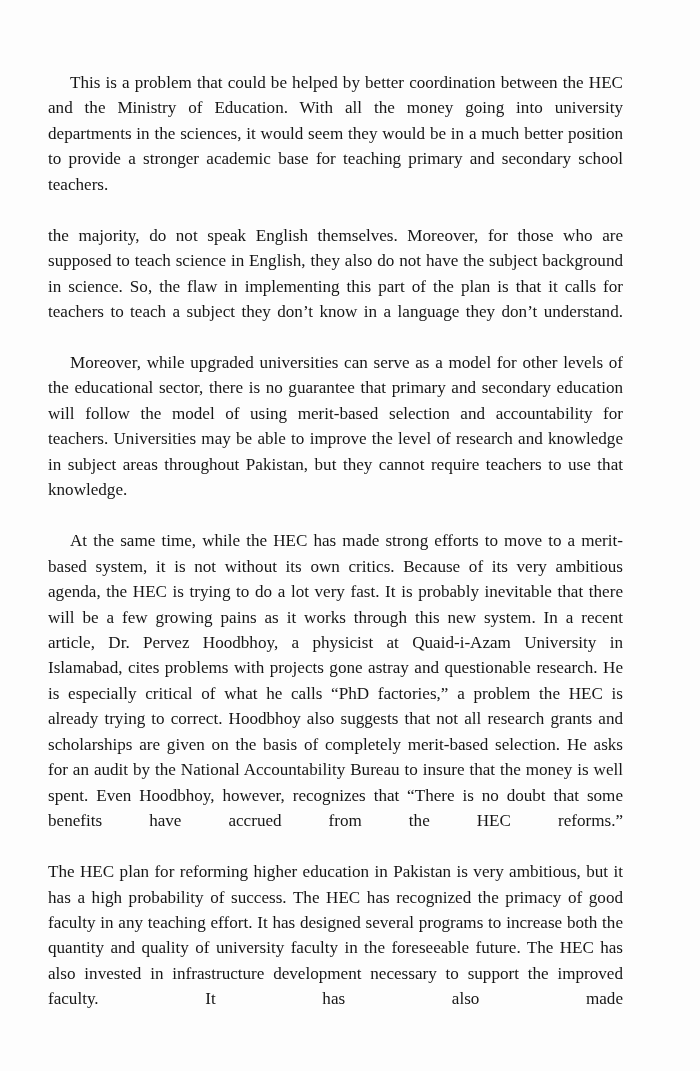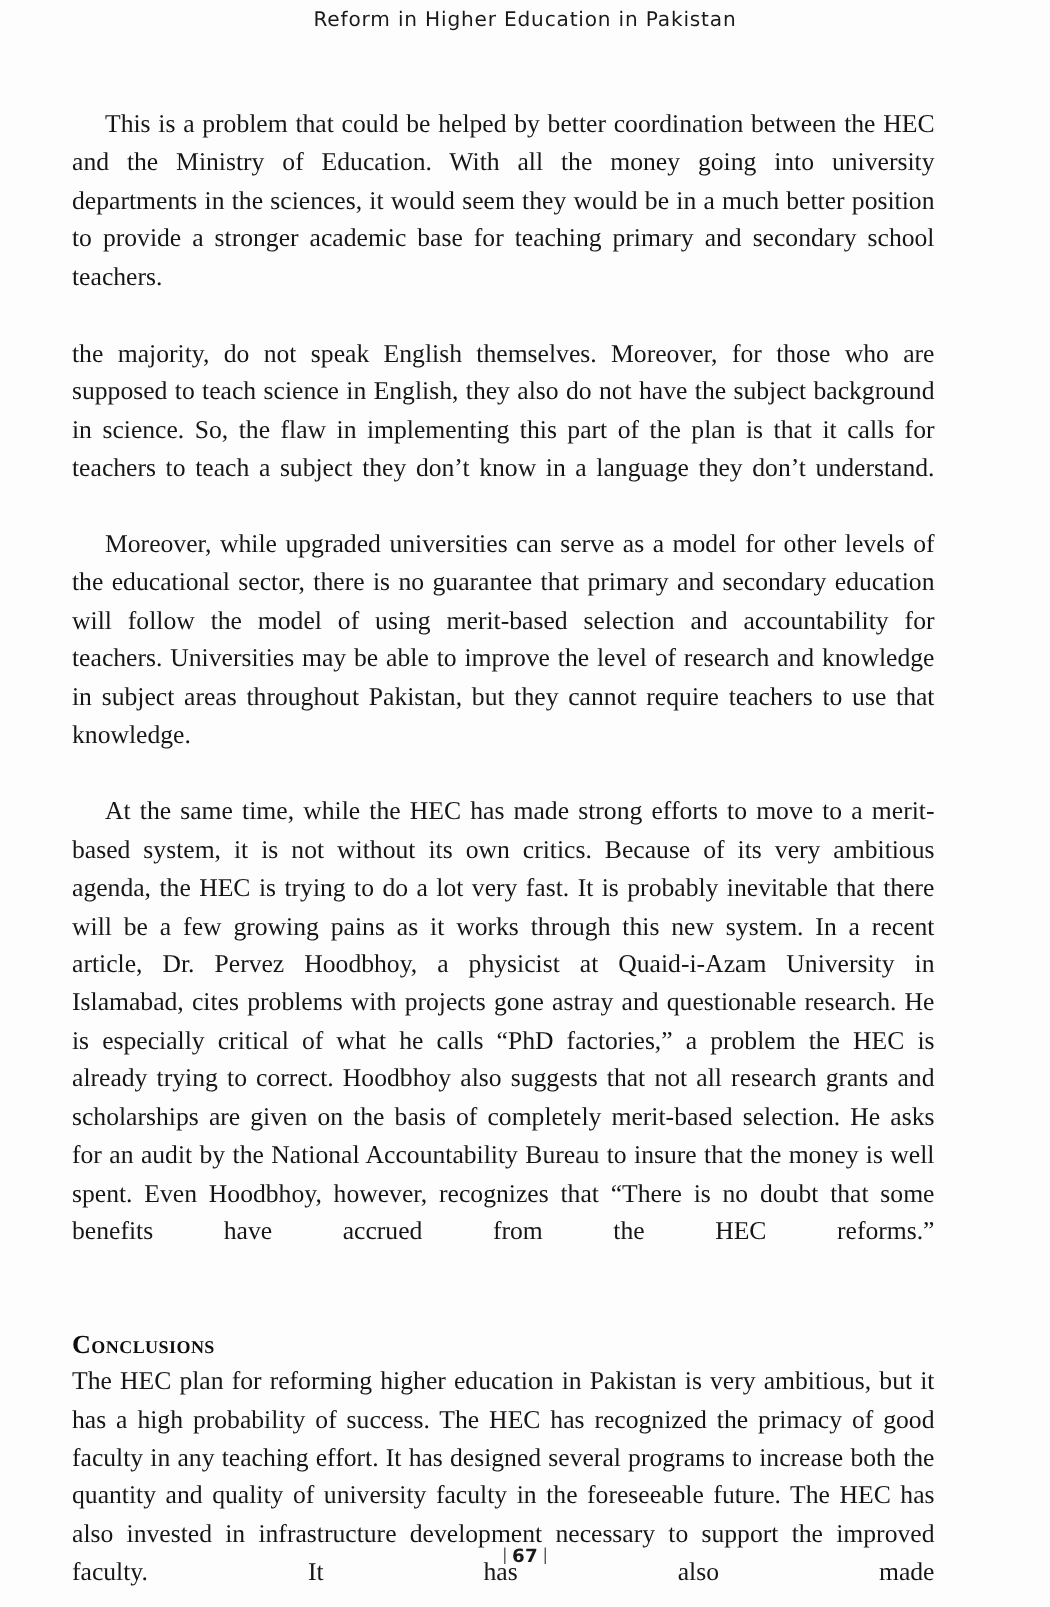--- a/index.html
+++ b/index.html
@@ -103,35 +103,30 @@
     font-weight: bold;
     font-size: 12.2px;
     letter-spacing: 0.2px;
   }
 </style>
 </head>
 <body>
 
 <div class="page">
 
-  <div class="running-head">Reform in Higher Education in Pakistan</div>
 
   <div class="text-column">
 
     <p class="body-par indent">This is a problem that could be helped by better coordination between the HEC and the Ministry of Education. With all the money going into university departments in the sciences, it would seem they would be in a much better position to provide a stronger academic base for teaching primary and secondary school teachers.</p>
 
     <p class="body-par no-indent">the majority, do not speak English themselves. Moreover, for those who are supposed to teach science in English, they also do not have the subject background in science. So, the flaw in implementing this part of the plan is that it calls for teachers to teach a subject they don’t know in a language they don’t understand.</p>
 
     <p class="body-par indent">Moreover, while upgraded universities can serve as a model for other levels of the educational sector, there is no guarantee that primary and secondary education will follow the model of using merit-based selection and accountability for teachers. Universities may be able to improve the level of research and knowledge in subject areas throughout Pakistan, but they cannot require teachers to use that knowledge.</p>
 
     <p class="body-par indent">At the same time, while the HEC has made strong efforts to move to a merit-based system, it is not without its own critics. Because of its very ambitious agenda, the HEC is trying to do a lot very fast. It is probably inevitable that there will be a few growing pains as it works through this new system. In a recent article, Dr. Pervez Hoodbhoy, a physicist at Quaid-i-Azam University in Islamabad, cites problems with projects gone astray and questionable research. He is especially critical of what he calls “PhD factories,” a problem the HEC is already trying to correct. Hoodbhoy also suggests that not all research grants and scholarships are given on the basis of completely merit-based selection. He asks for an audit by the National Accountability Bureau to insure that the money is well spent. Even Hoodbhoy, however, recognizes that “There is no doubt that some benefits have accrued from the HEC reforms.”</p>
 
-    <h2 class="section-heading">Conclusions</h2>
 
     <p class="body-par no-indent">The HEC plan for reforming higher education in Pakistan is very ambitious, but it has a high probability of success. The HEC has recognized the primacy of good faculty in any teaching effort. It has designed several programs to increase both the quantity and quality of university faculty in the foreseeable future. The HEC has also invested in infrastructure development necessary to support the improved faculty. It has also made</p>
 
   </div>
 
-  <div class="folio">
-    <span class="rule">|</span><span class="num">67</span><span class="rule">|</span>
-  </div>
 
 </div>
 
 </body></html>

